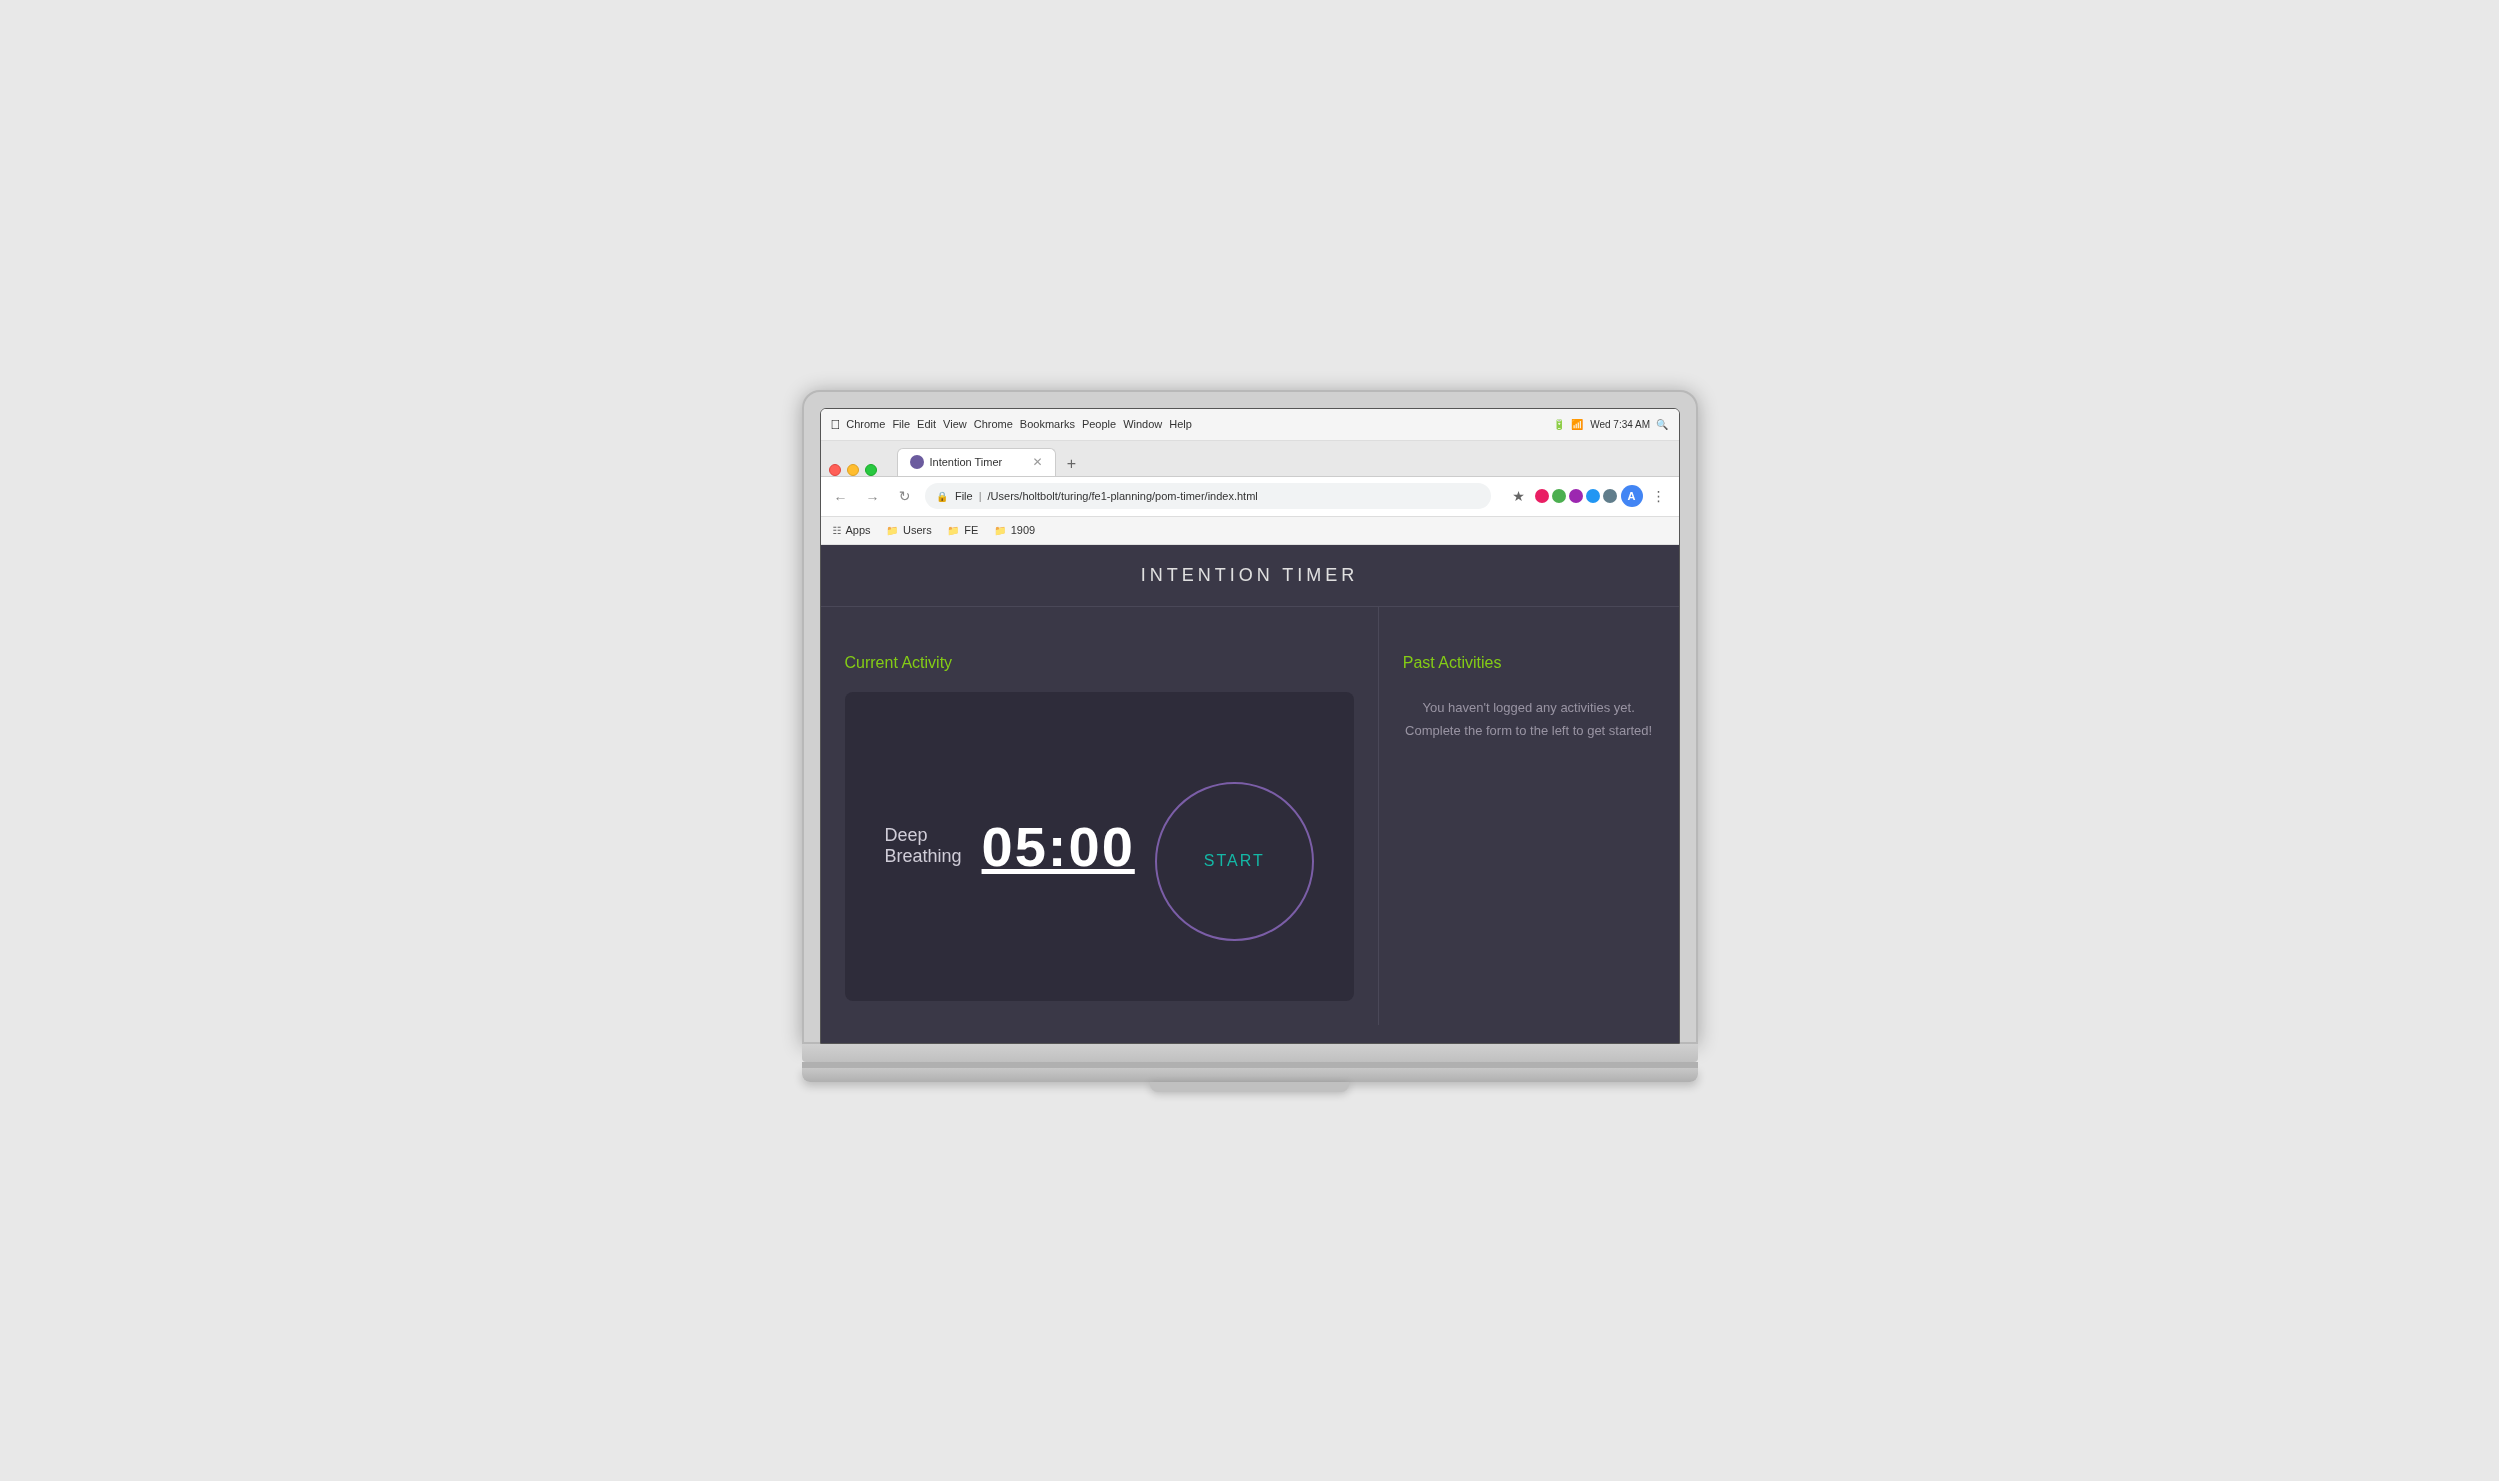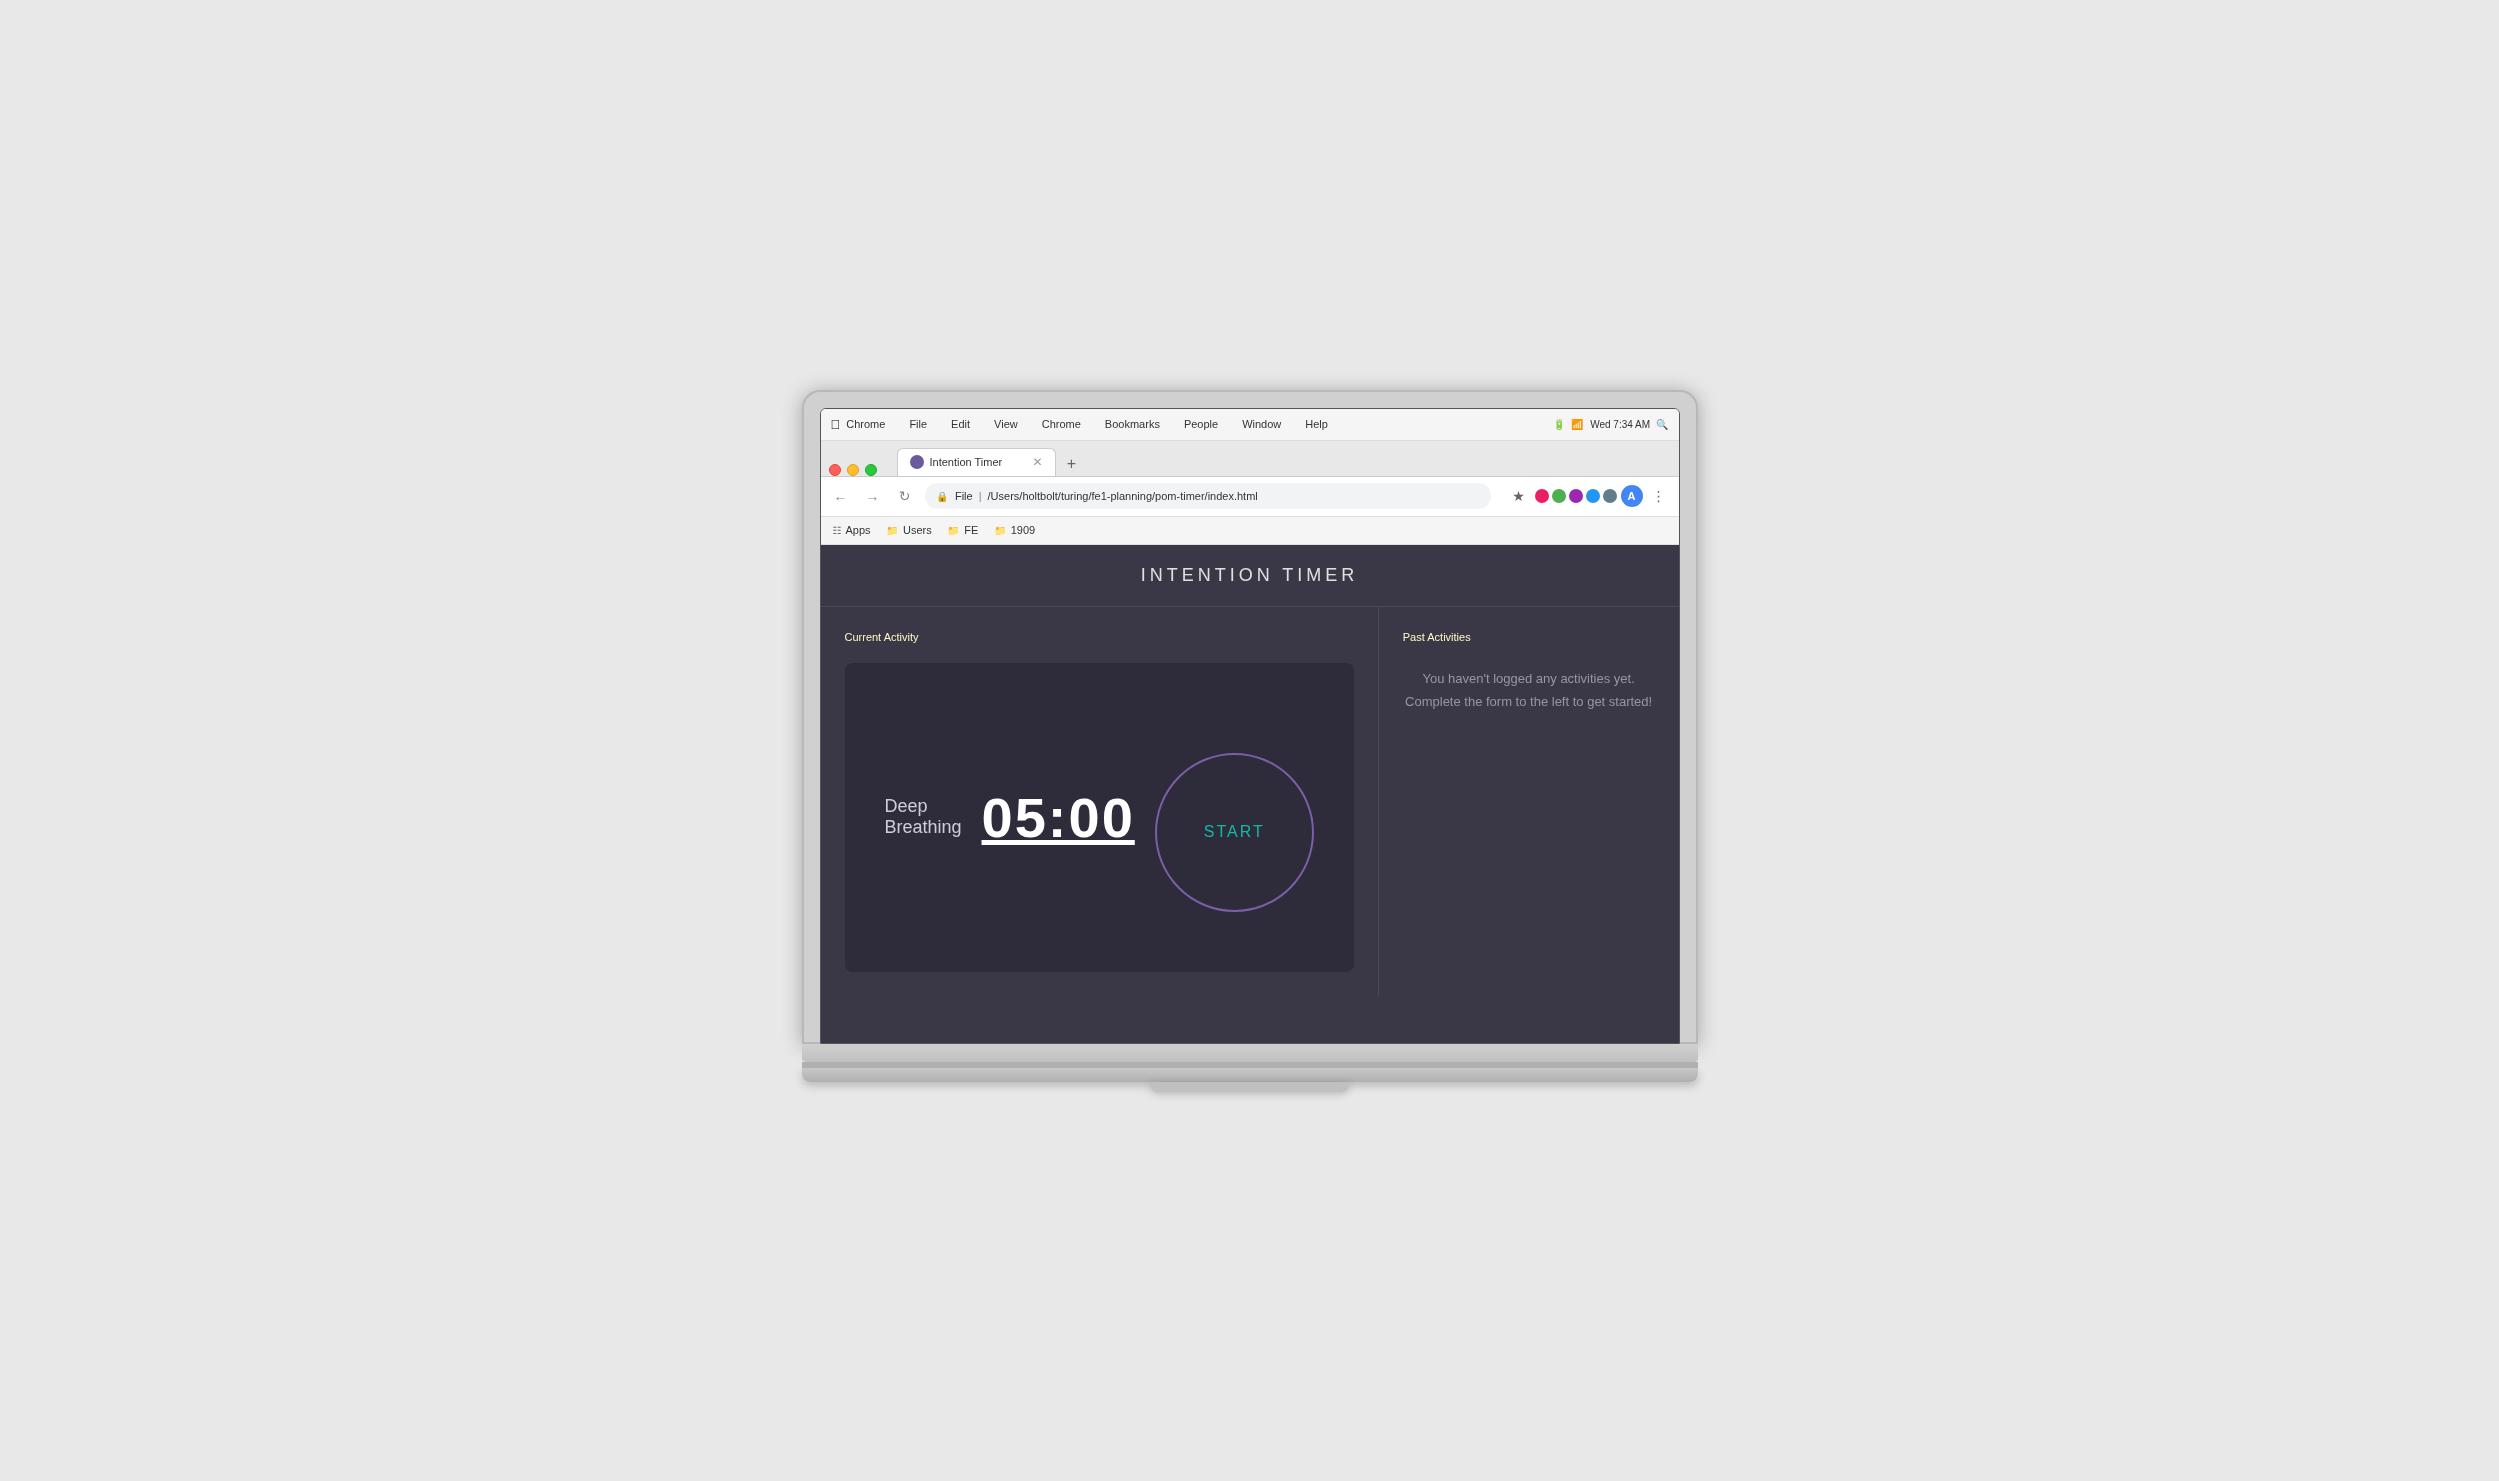--- a/index.html
+++ b/index.html
@@ -38,21 +38,21 @@
       display: flex;
       align-items: center;
       padding: 0 10px;
       height: 32px;
       border-bottom: 1px solid #ddd;
     }
 
     .chrome-menu-items {
       display: flex;
       align-items: center;
-      gap: 24px;
+      gap: 7px;
       font-size: 11px;
       color: #333;
     }
 
     .apple-logo {
       font-size: 13px;
       margin-right: 6px;
     }
 
     .chrome-menu-item {
@@ -252,24 +252,25 @@
       background: #3a3847;
     }
 
     .current-activity-section {
       flex: 1;
       padding: 24px;
       border-right: 1px solid #4a4858;
     }
 
     .section-title {
-      color: #fef9c3;
-      font-size: 11px;
+      color: #84cc16;
+      font-size: 16px;
       font-weight: 400;
       margin-bottom: 20px;
+      margin-top: 23px;
     }
 
     .timer-card {
       background: #2e2c3a;
       border-radius: 8px;
       padding: 60px 40px;
       display: flex;
       flex-direction: row;
       align-items: center;
       gap: 20px;

